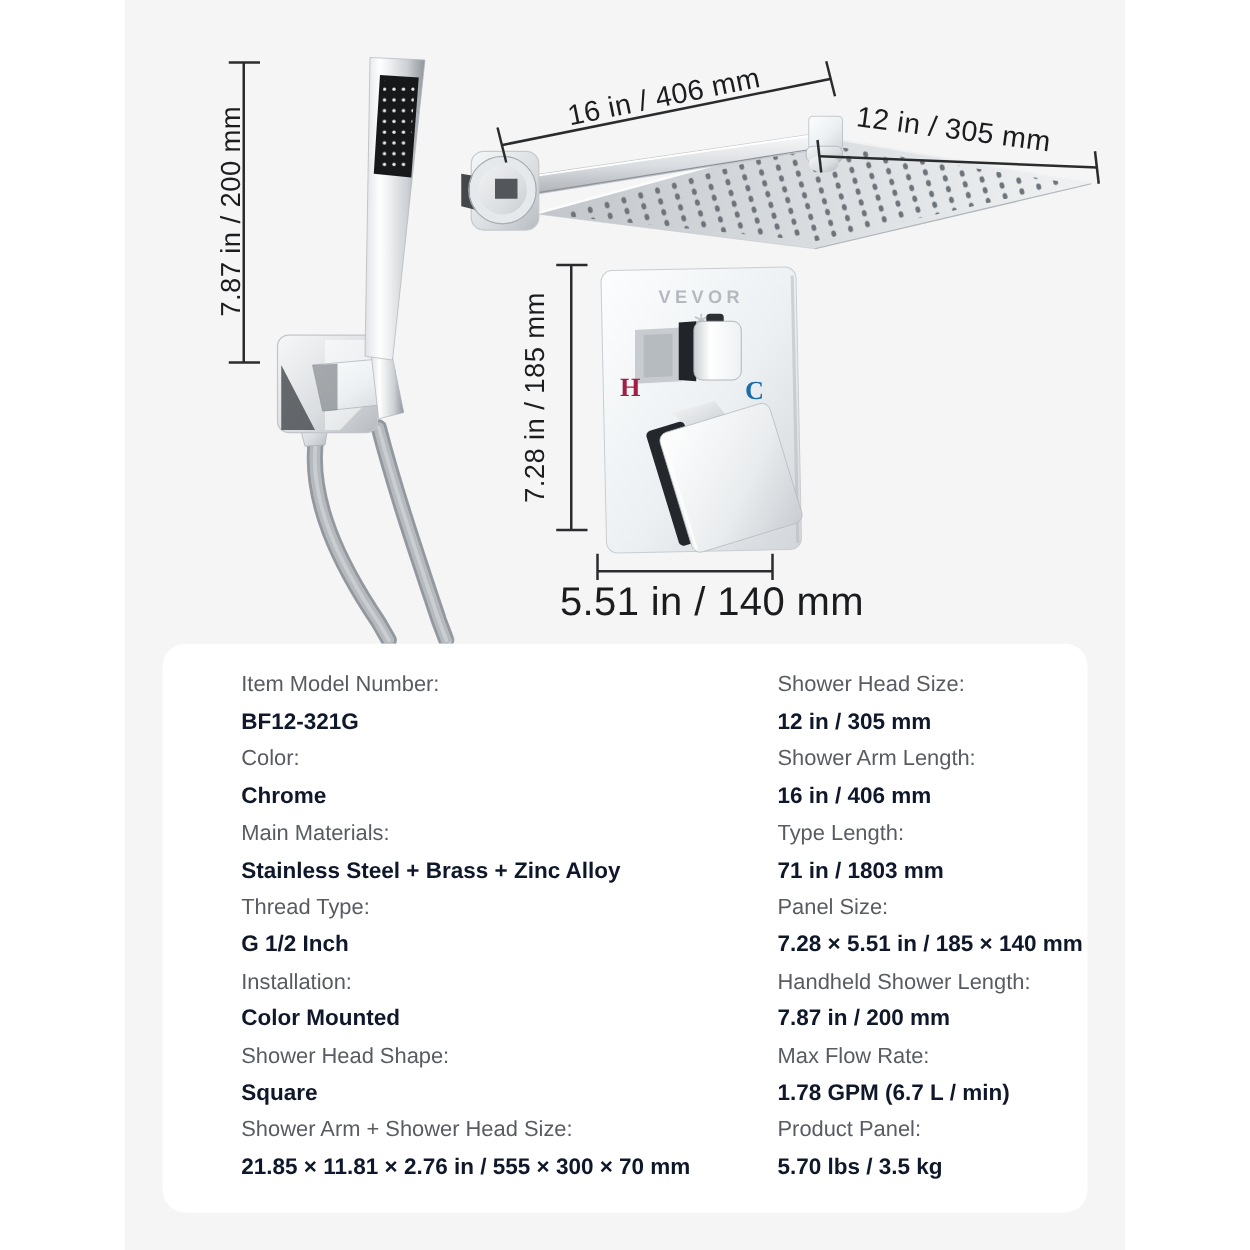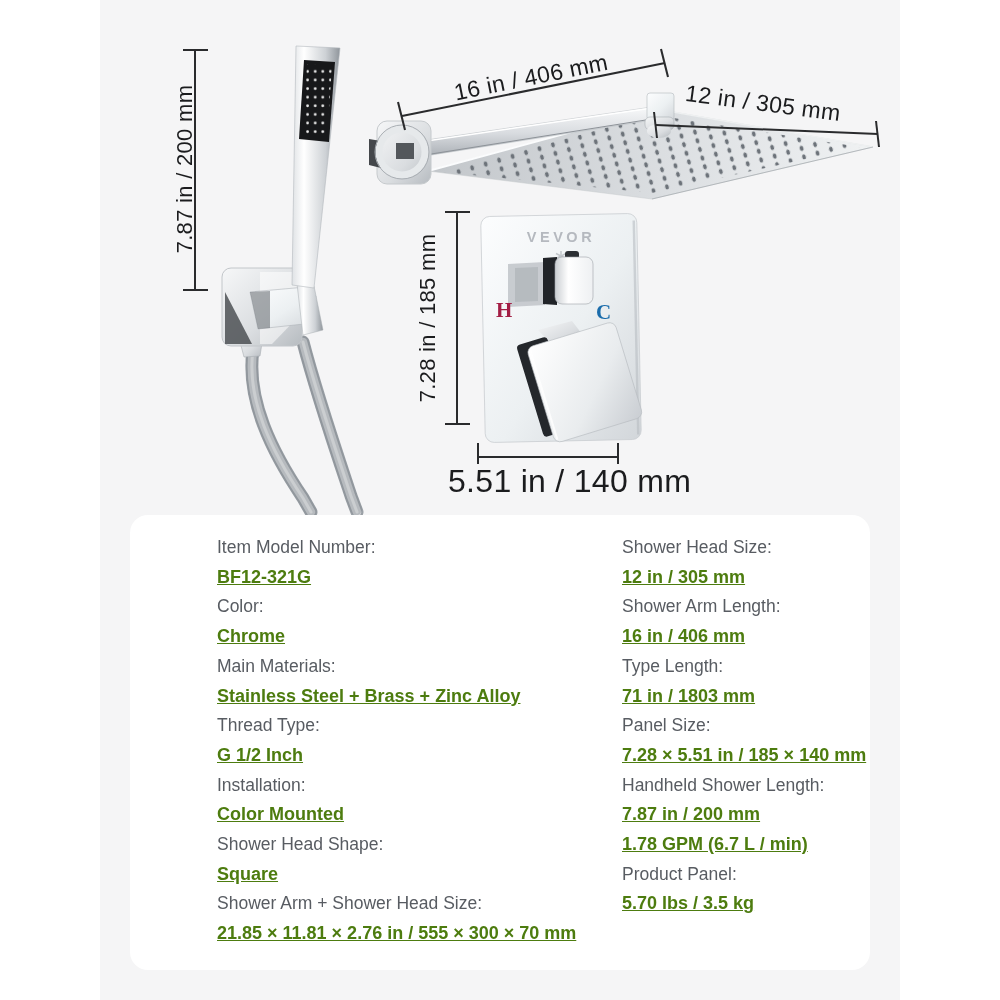--- a/index.html
+++ b/index.html
@@ -25,27 +25,27 @@
   .dim.v{transform:rotate(-90deg);}
   .dim.arm{transform:rotate(-11.5deg);}
   .dim.head{transform:rotate(7.5deg);}
   .dim.pw{font-size:32px;}
 
   .card{
     position:absolute;left:30px;top:515px;width:740px;height:455px;
     background:#ffffff;border-radius:18px;
   }
   .col{position:absolute;top:18px;}
-  .col-left{left:63px;margin-left:24px;}
+  .col-left{left:63px;}
   .col-right{left:492px;}
   .spec-label{
     font-size:17.5px;color:#585c62;line-height:29.7px;white-space:nowrap;
   }
   .spec-value{
-    font-size:18px;font-weight:700;color:#4d7c0f;line-height:29.7px;white-space:nowrap;text-decoration:underline;
+    font-size:18px;font-weight:700;color:#0f172a;line-height:29.7px;white-space:nowrap;
   }
 </style>
 </head>
 <body>
 
 <div class="page">
   <div class="panel">
 
     <svg class="diagram" width="800" height="515" viewBox="0 0 800 515">
       <defs>
@@ -259,20 +259,21 @@
         </div>
         <div>
           <div class="spec-label">Panel Size:</div>
           <div class="spec-value">7.28 × 5.51 in / 185 × 140 mm</div>
         </div>
         <div>
           <div class="spec-label">Handheld Shower Length:</div>
           <div class="spec-value">7.87 in / 200 mm</div>
         </div>
         <div>
+          <div class="spec-label">Max Flow Rate:</div>
           <div class="spec-value">1.78 GPM (6.7 L / min)</div>
         </div>
         <div>
           <div class="spec-label">Product Panel:</div>
           <div class="spec-value">5.70 lbs / 3.5 kg</div>
         </div>
       </div>
     </div>
 
   </div>

